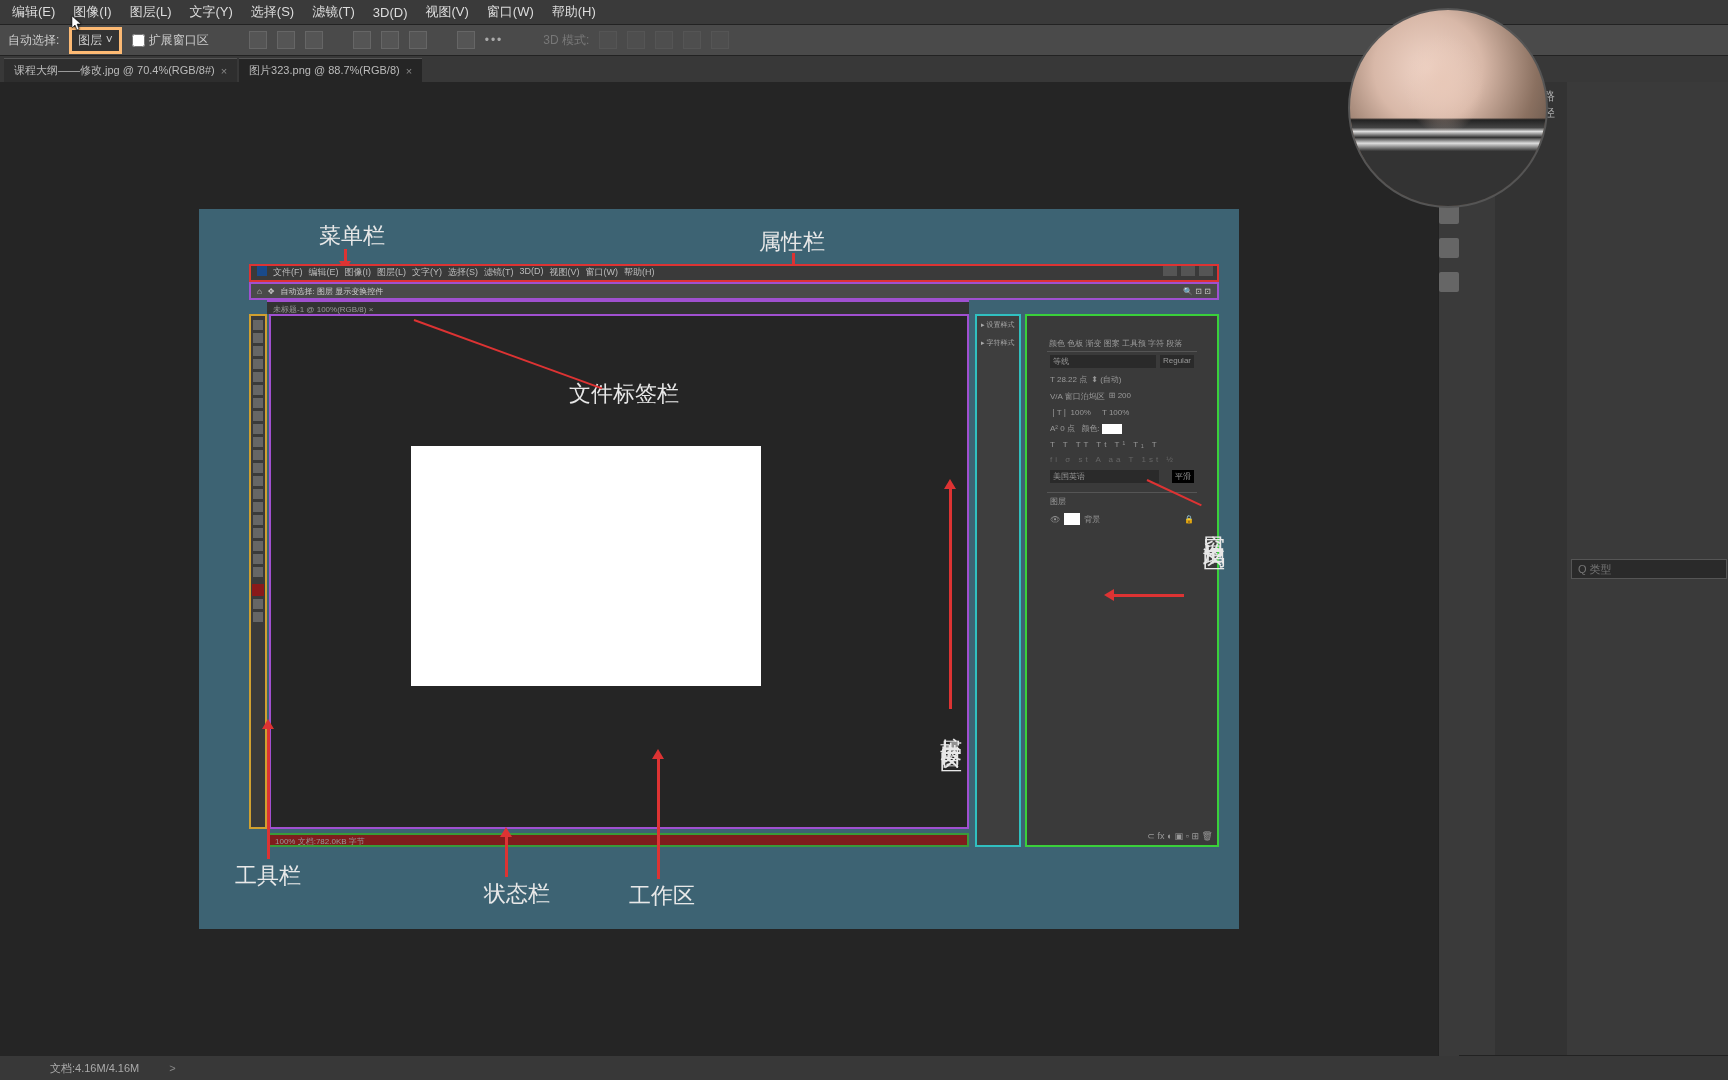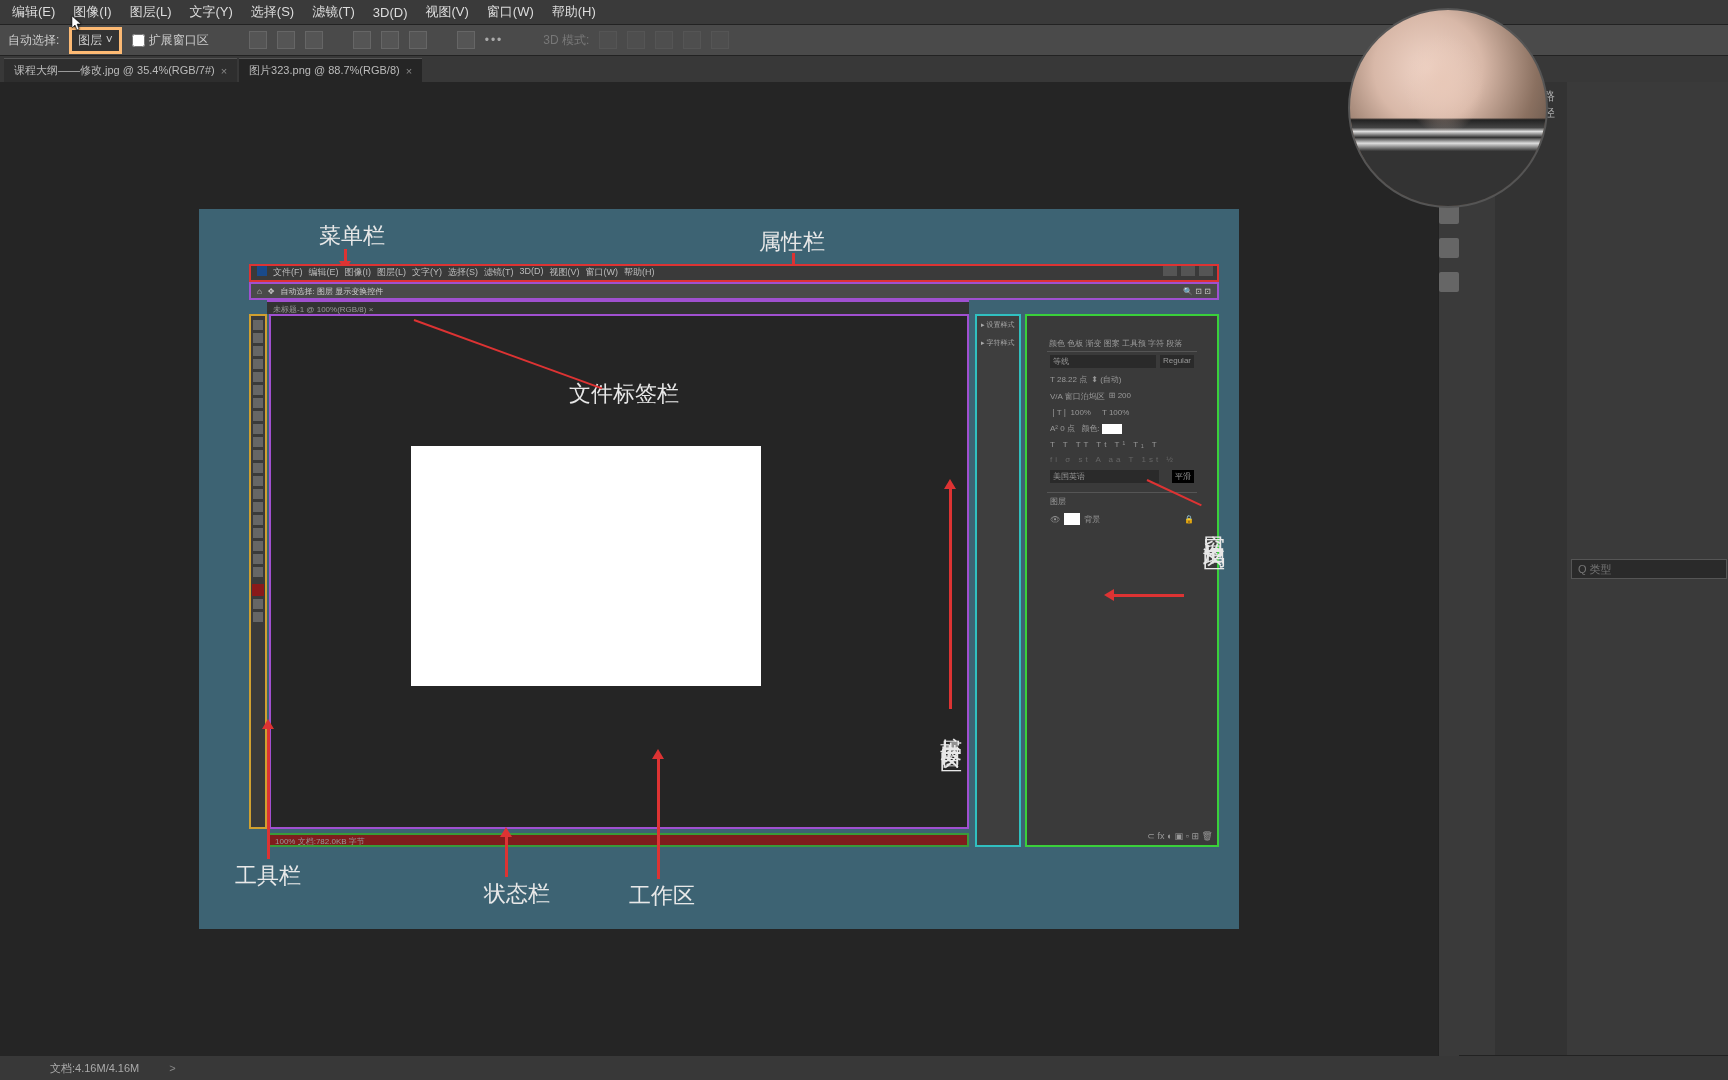--- a/index.html
+++ b/index.html
@@ -114,21 +114,21 @@
   <span style="color:#777">3D 模式:</span>
   <div class="ico" style="opacity:.4"></div>
   <div class="ico" style="opacity:.4"></div>
   <div class="ico" style="opacity:.4"></div>
   <div class="ico" style="opacity:.4"></div>
   <div class="ico" style="opacity:.4"></div>
 </div>
 
 <div class="tabbar">
   <div class="tab">
-    <span>课程大纲——修改.jpg @ 35.4%(RGB/7#)</span>
+    <span>课程大纲——修改.jpg @ 70.4%(RGB/8#)</span>
     <span class="x">×</span>
   </div>
   <div class="tab active">
     <span>图片323.png @ 88.7%(RGB/8)</span>
     <span class="x">×</span>
   </div>
 </div>
 
 <div class="main">
   <div class="canvas-area">

